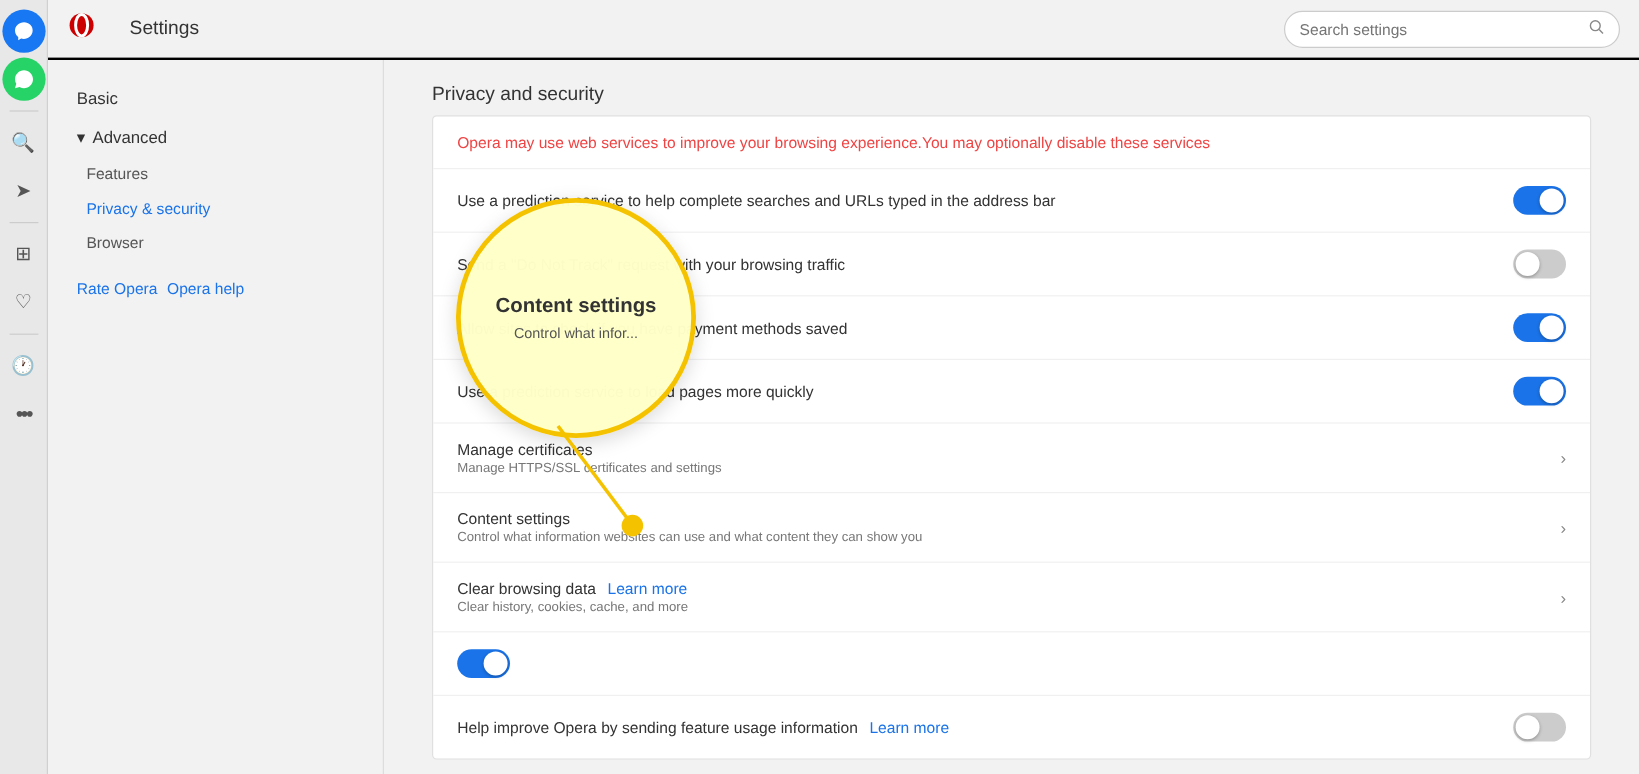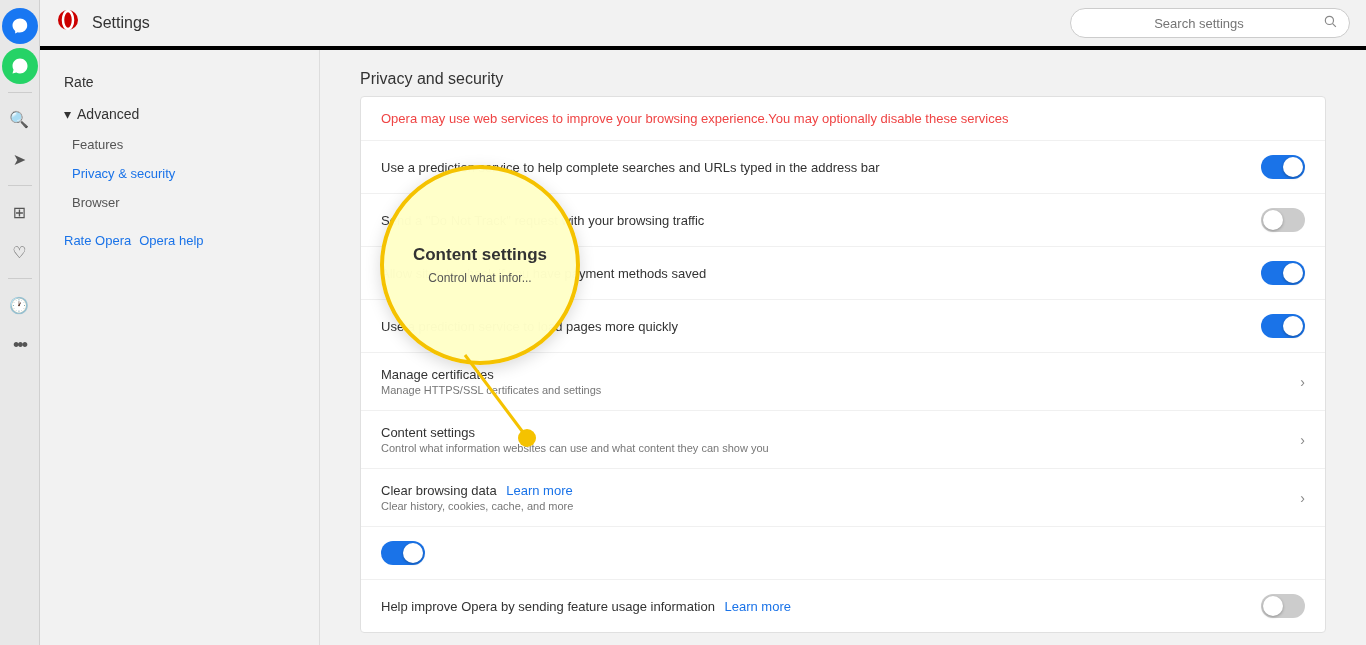--- a/index.html
+++ b/index.html
@@ -32,22 +32,22 @@
 
     
     .main-container { display: flex; flex-direction: column; flex: 1; }
 
     
     .header {
       background: #f2f2f2;
       padding: 8px 16px;
       display: flex;
       align-items: center;
-      gap: 12px;
-      border-bottom: 4px solid #000000;
+      gap: 28px;
+      border-bottom: 2px solid #000000;
       height: 50px;
     }
     .header-logo { color: #cc0000; font-size: 20px; }
     .header-title { font-size: 16px; color: #333; font-weight: 400; }
     .header-spacer { flex: 1; }
     .search-box {
       display: flex;
       align-items: center;
       background: white;
       border: 1px solid #ccc;
@@ -56,21 +56,20 @@
       gap: 8px;
       width: 280px;
     }
     .search-box input {
       border: none;
       outline: none;
       background: transparent;
       font-size: 13px;
       color: #ec4899;
       width: 100%;
-      text-align: center;
     }
 
     
     .body-container { display: flex; flex: 1; overflow: hidden; }
 
     
     .sidebar {
       width: 280px;
       background: #f2f2f2;
       padding: 16px 0;
@@ -246,21 +245,21 @@
             <circle cx="11" cy="11" r="7"></circle>
             <line x1="16.5" y1="16.5" x2="22" y2="22"></line>
           </svg>
       </span>
     </div>
   </div>
 
   <div class="body-container">
 
     <div class="sidebar">
-      <div class="sidebar-section-basic">Rate</div>
+      <div class="sidebar-section-basic">Basic</div>
       <div class="sidebar-section-advanced">
         <span>▾</span>
         <span>Advanced</span>
       </div>
       <div class="sidebar-sub-item">Features</div>
       <div class="sidebar-sub-item active">Privacy &amp; security</div>
       <div class="sidebar-sub-item">Browser</div>
       <div class="sidebar-links">
         <a class="sidebar-link">Rate Opera</a>
         <a class="sidebar-link">Opera help</a>

